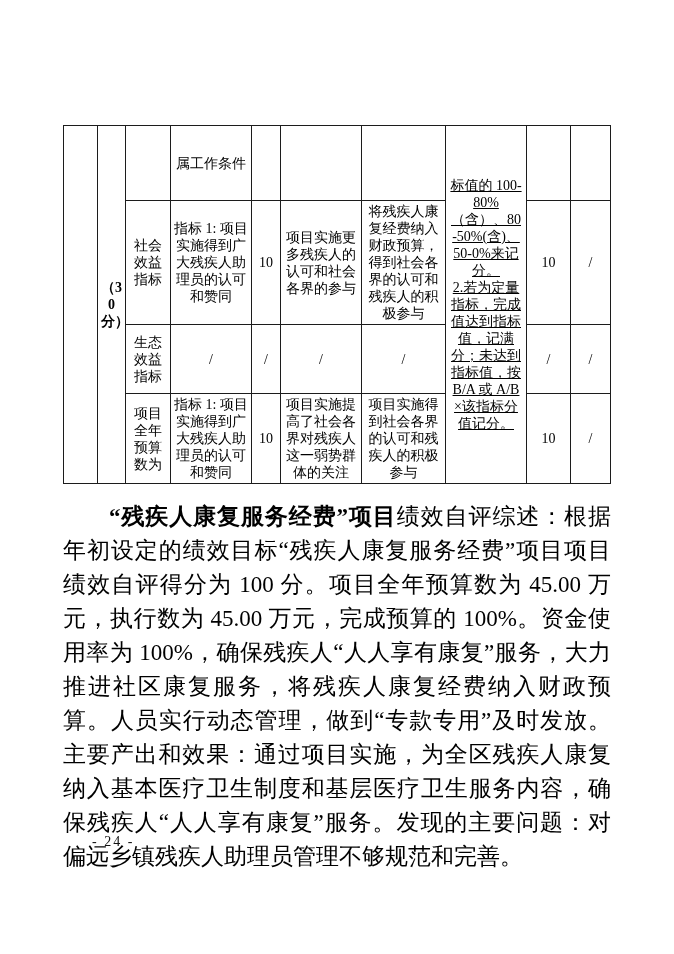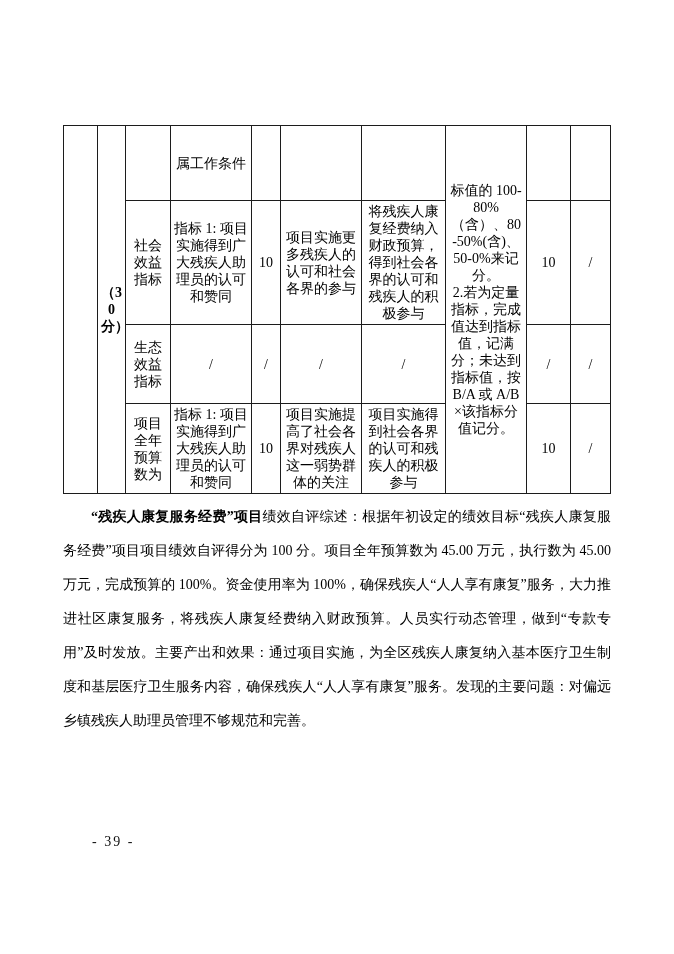--- a/index.html
+++ b/index.html
@@ -29,50 +29,51 @@
     font-size: 14px;
     line-height: 17px;
     text-align: center;
     vertical-align: middle;
     padding: 2px 3px;
     word-break: break-all;
     overflow: hidden;
   }
   tr.r1 { height: 75px; }
   tr.r2 { height: 116px; }
-  tr.r3 { height: 79px; }
+  tr.r3 { height: 69px; }
   tr.r4 { height: 85px; }
 
   td.cell-spacer { }
   td.cell-weight30 {
     vertical-align: top;
     padding-top: 4px;
     line-height: 16px;
     font-weight: bold;
   }
   td.cell-cont-indicator {
     vertical-align: top;
     text-align: left;
     padding: 3px 4px;
   }
   td.cell-rules {
     vertical-align: top;
     text-align: left;
     padding: 4px 4px;
     line-height: 17px;
+    text-decoration: underline;
   }
   td.cell-rules div { margin: 0; }
   td.cell-category { line-height: 18px; margin-top: 48px; }
 
   
   p.summary {
     position: absolute;
     left: 63px; top: 500px;
     width: 548px;
-    font-size: 14px;
+    font-size: 23px;
     line-height: 34px;
     text-align: justify;
     text-indent: 2em;
     word-break: break-all;
   }
   p.summary .bold { font-weight: bold; }
 
   
   .pagenum {
     position: absolute;
@@ -144,15 +145,15 @@
         <td>项目实施提高了社会各界对残疾人这一弱势群体的关注</td>
         <td>项目实施得到社会各界的认可和残疾人的积极参与</td>
         <td>10</td>
         <td>/</td>
       </tr>
     </tbody>
   </table>
 
   <p class="summary"><span class="bold">“残疾人康复服务经费”项目</span><span>绩效自评综述：根据年初设定的绩效目标“残疾人康复服务经费”项目项目绩效自评得分为 100 分。项目全年预算数为 45.00 万元，执行数为 45.00 万元，完成预算的 100%。资金使用率为 100%，确保残疾人“人人享有康复”服务，大力推进社区康复服务，将残疾人康复经费纳入财政预算。人员实行动态管理，做到“专款专用”及时发放。主要产出和效果：通过项目实施，为全区残疾人康复纳入基本医疗卫生制度和基层医疗卫生服务内容，确保残疾人“人人享有康复”服务。发现的主要问题：对偏远乡镇残疾人助理员管理不够规范和完善。</span></p>
 
-  <div class="pagenum">- 39 -</div>
+  <div class="pagenum">- 24 -</div>
 
 </div>
 
 </body></html>

